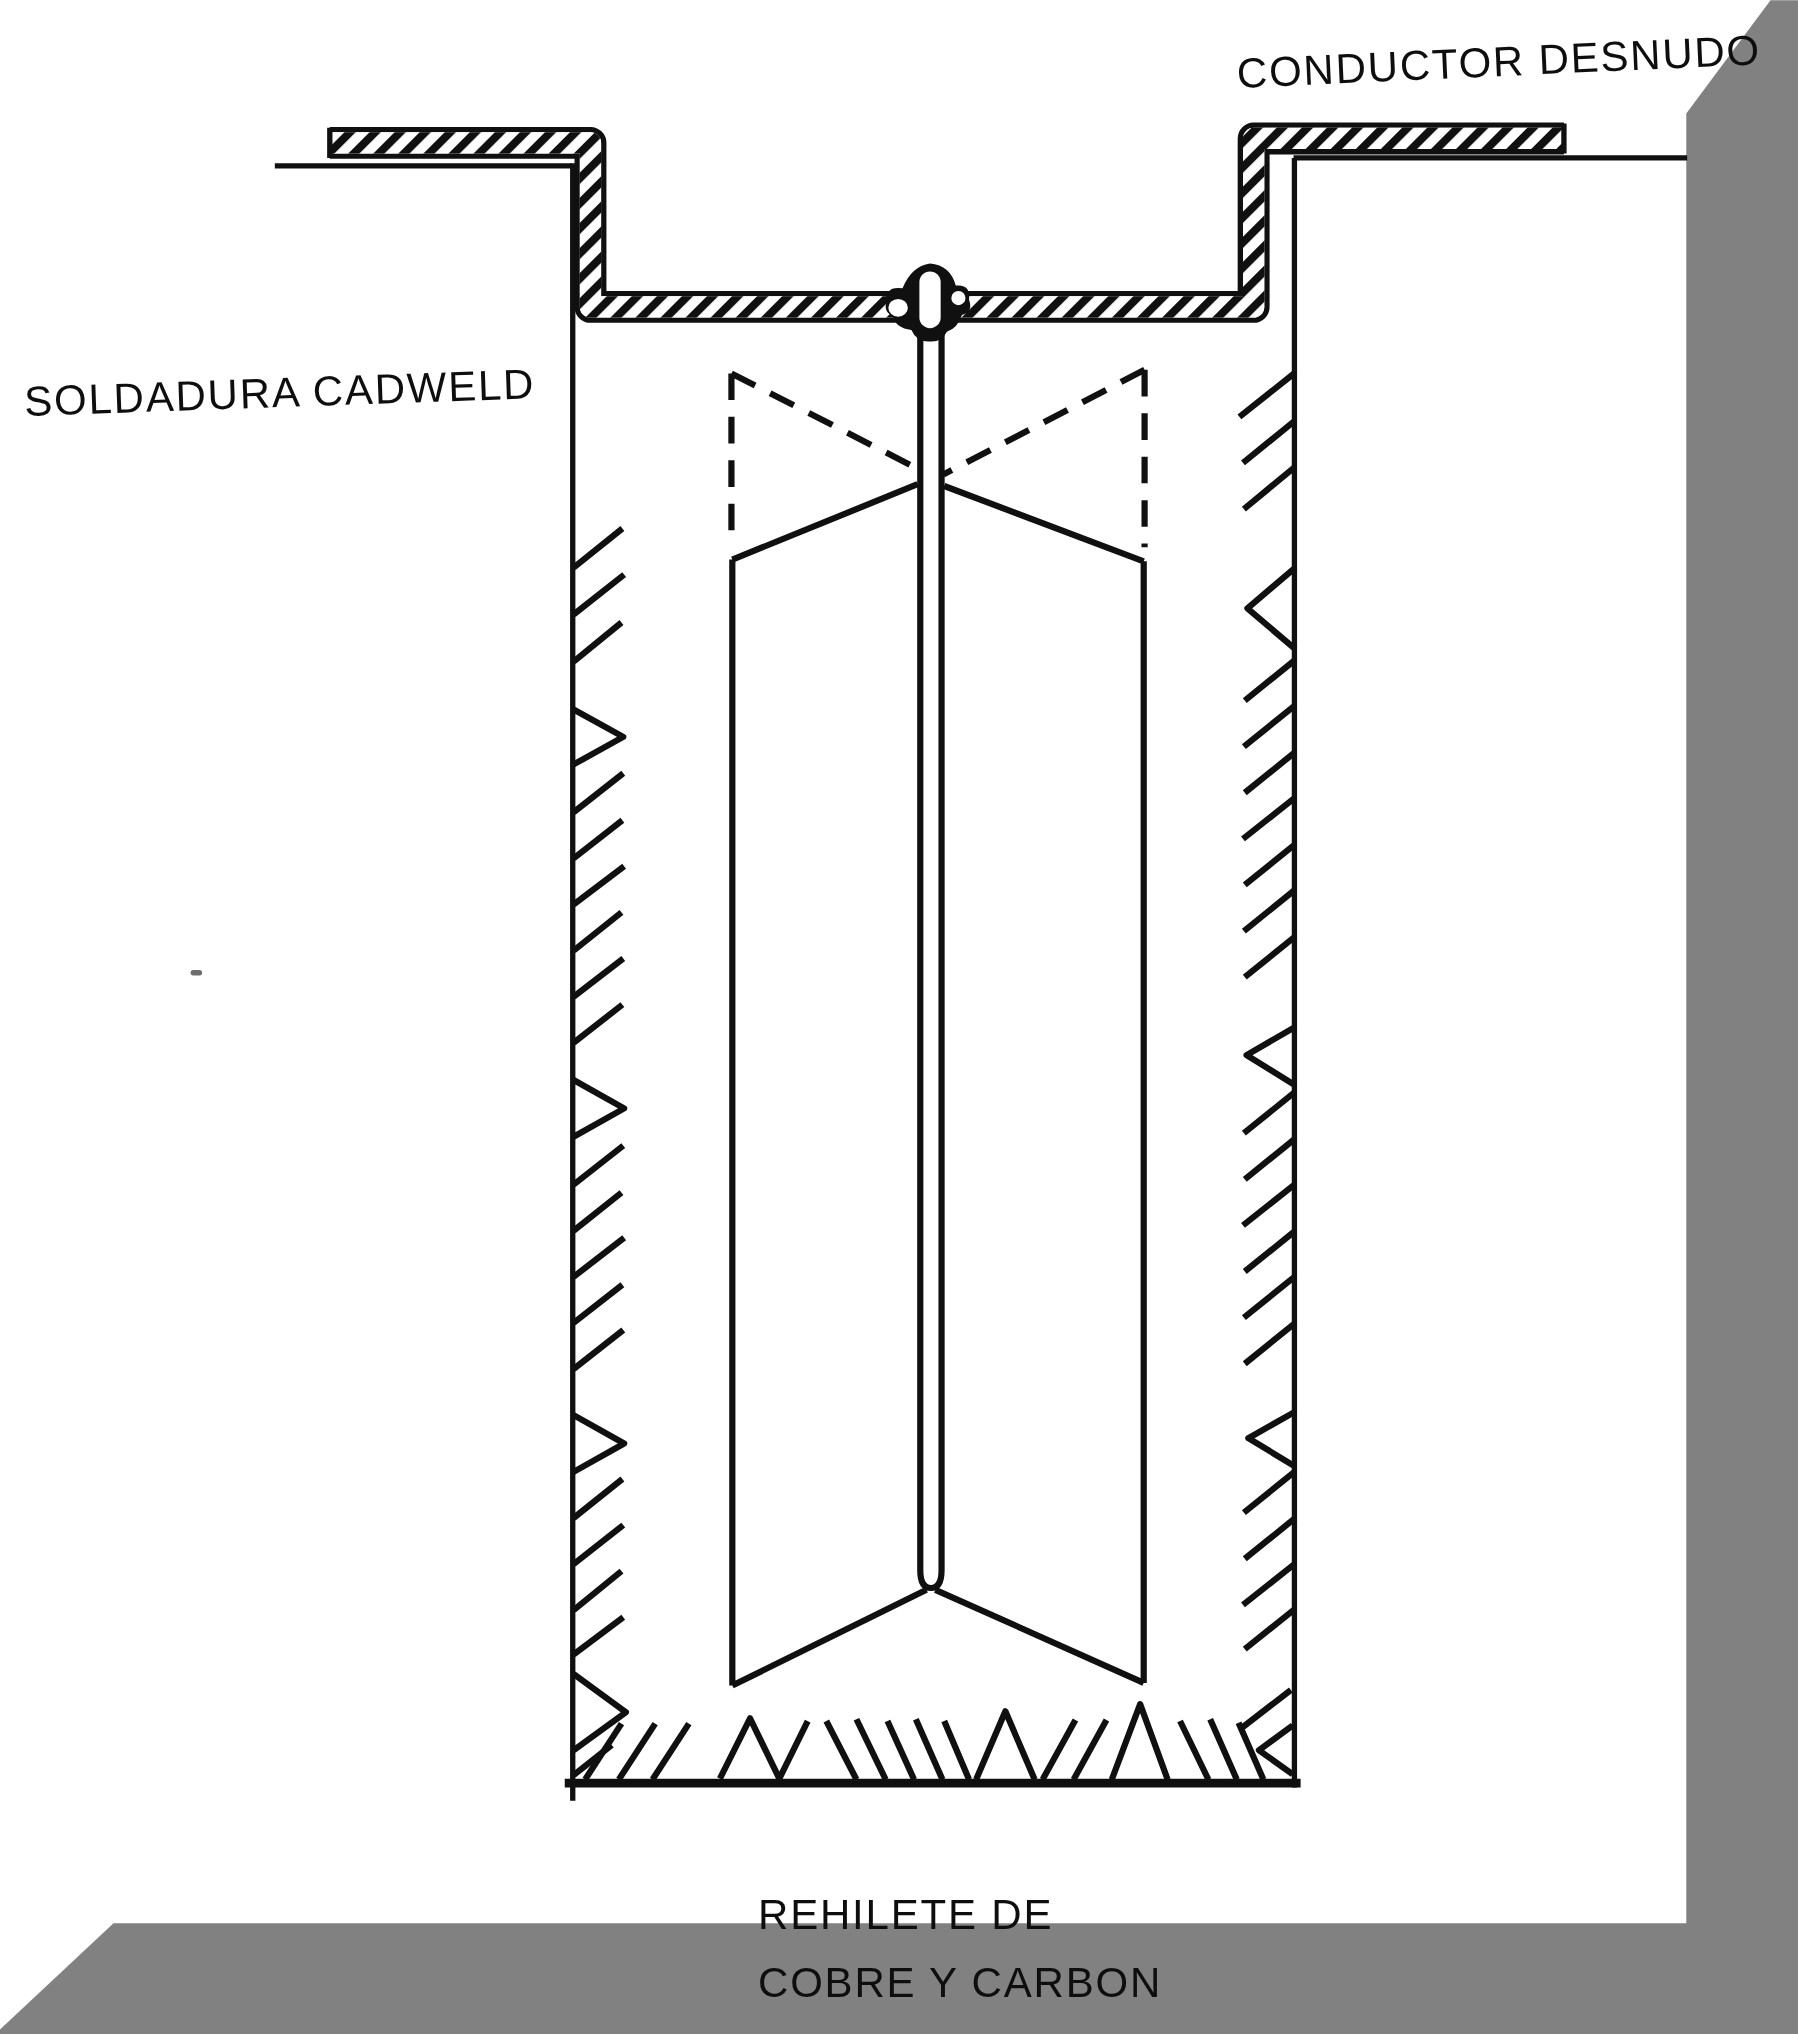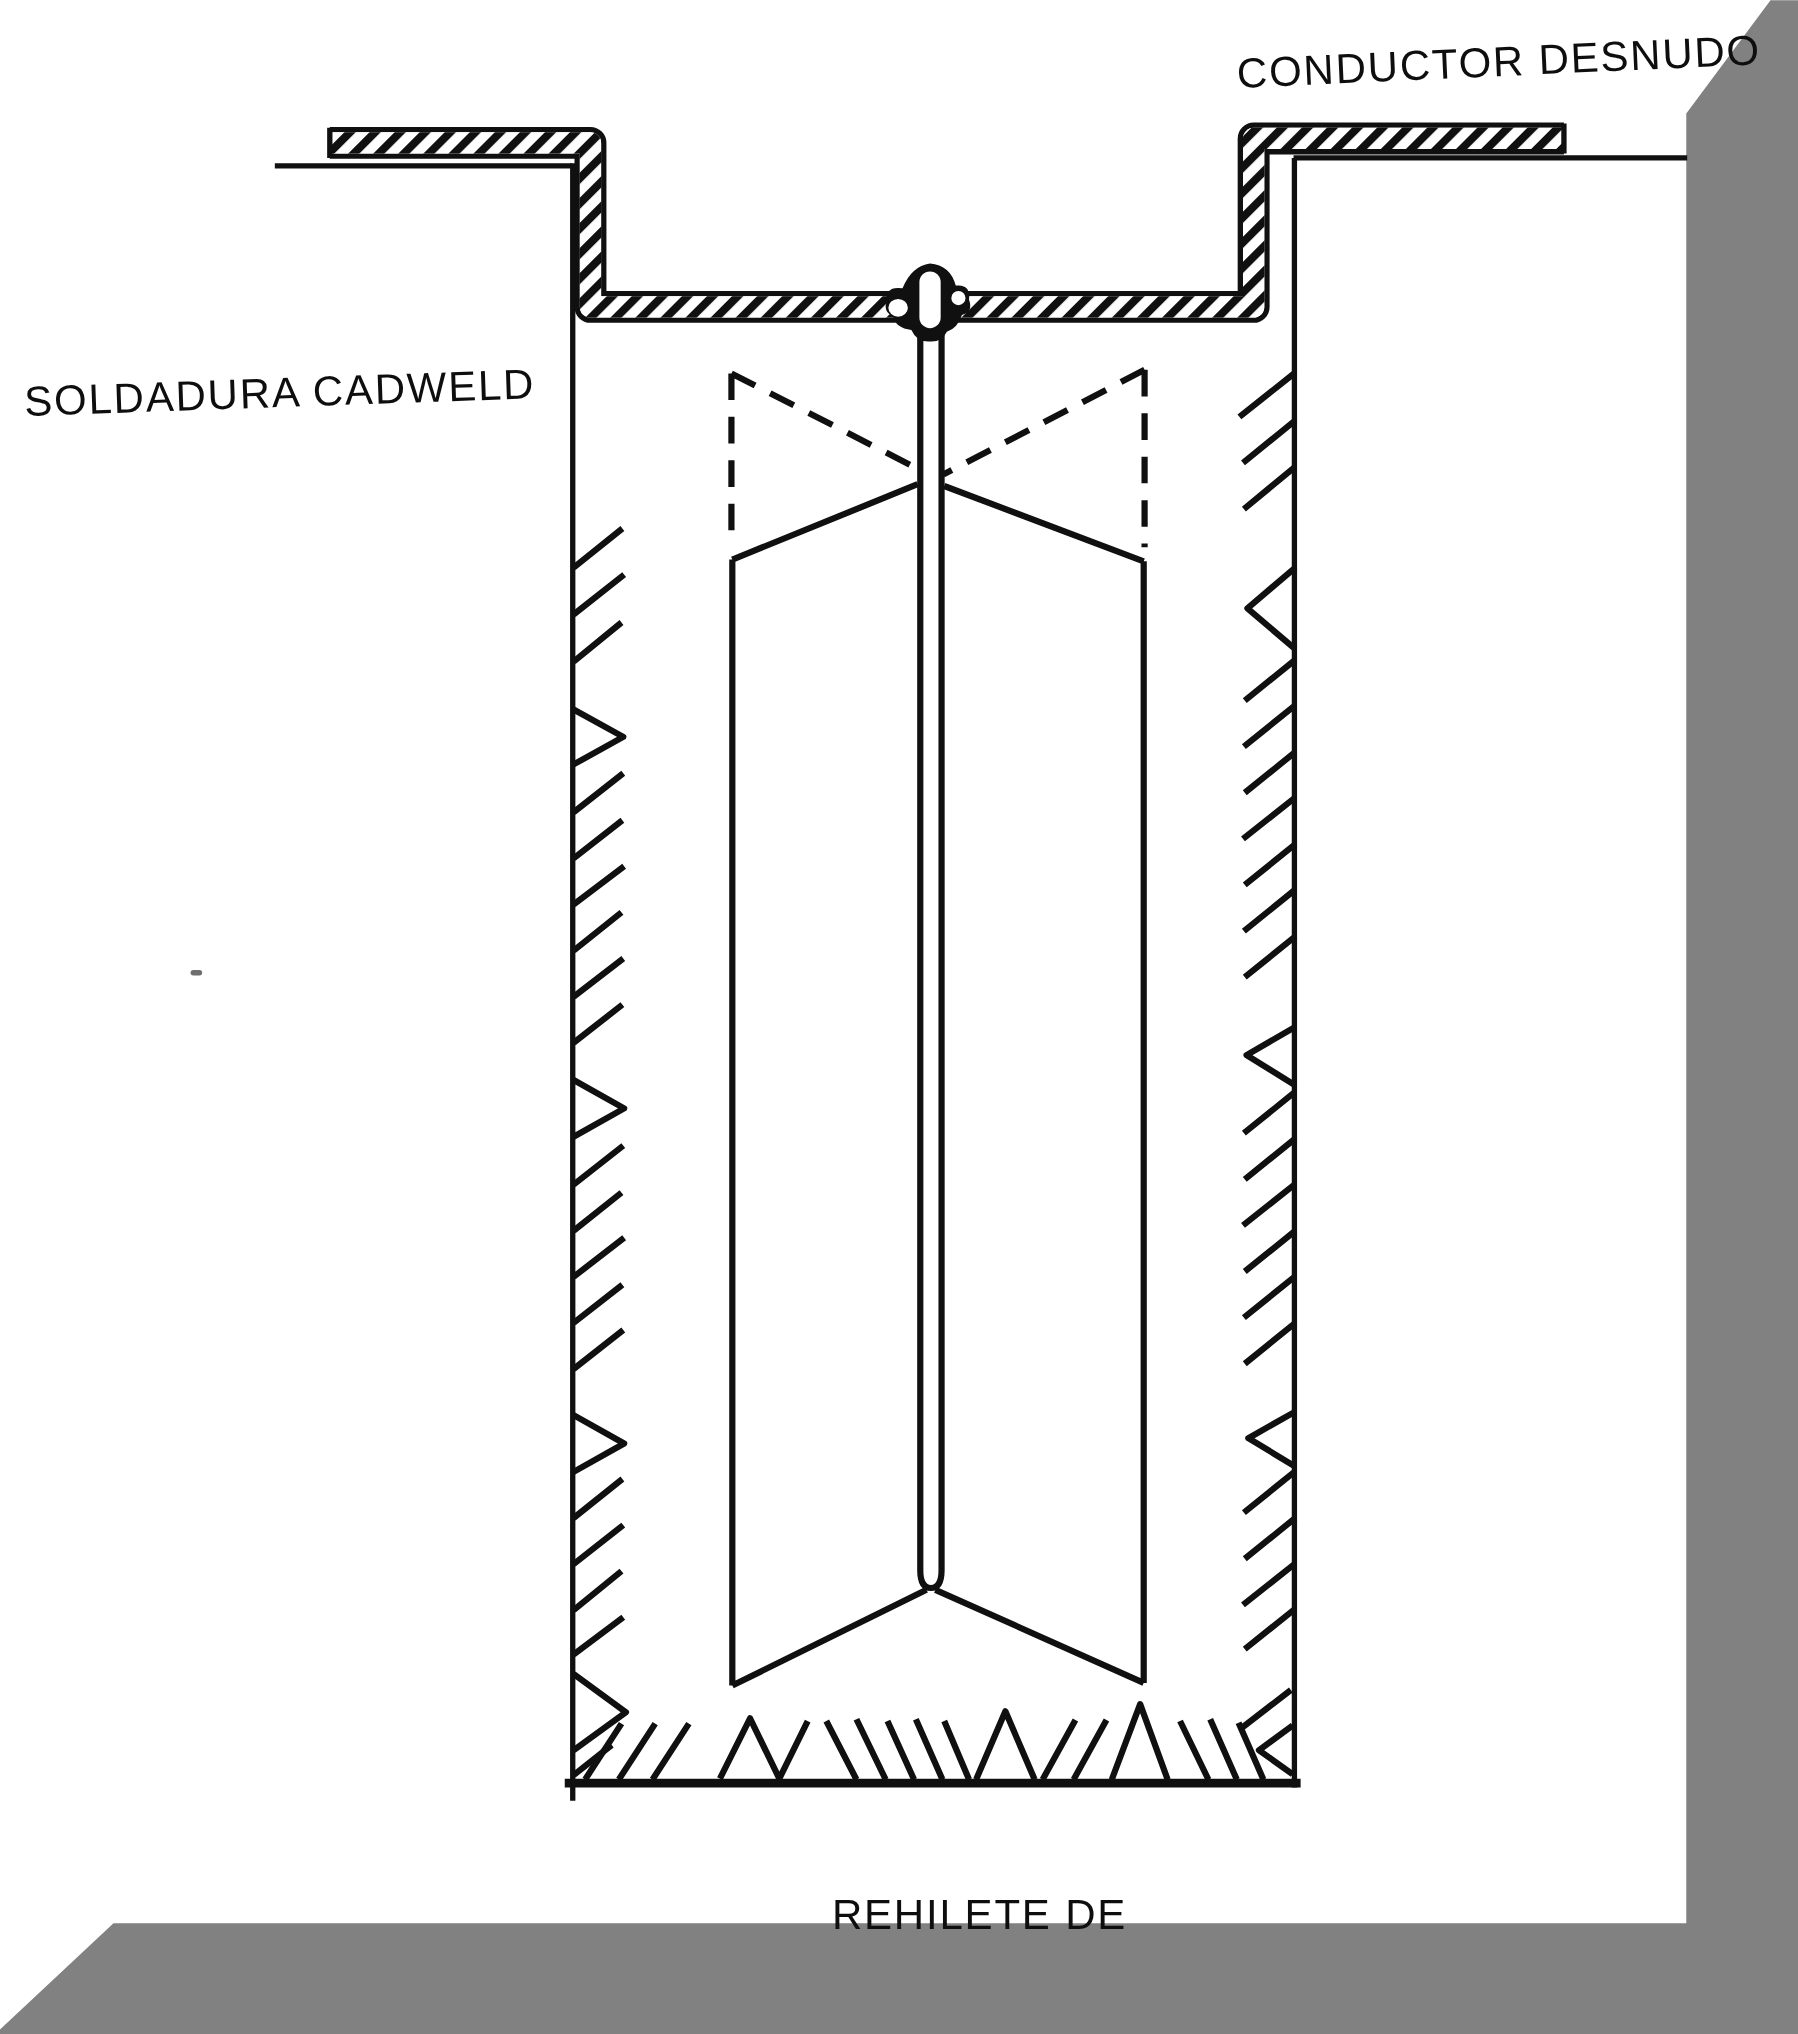--- a/index.html
+++ b/index.html
@@ -8,21 +8,21 @@
   svg{position:absolute;left:0;top:0;}
   .ink{stroke:#101010;fill:none;stroke-linecap:butt;stroke-linejoin:round;}
   .w7{stroke-width:7px;}
   .w6{stroke-width:6px;}
   .w10{stroke-width:10px;}
   .dash{stroke-dasharray:30 19;}
   .label{position:absolute;color:#0e0e0e;font-size:42px;letter-spacing:1.8px;
          white-space:nowrap;line-height:1.1;}
   .label-conductor{left:1238px;top:51px;transform:rotate(-2.6deg);transform-origin:left bottom;}
   .label-soldadura{left:25px;top:379px;transform:rotate(-2deg);transform-origin:left bottom;}
-  .label-rehilete{left:758px;top:1881px;width:443px;text-align:center;line-height:68px;letter-spacing:1.8px;}
+  .label-rehilete{left:758px;top:1881px;width:443px;text-align:left;line-height:68px;letter-spacing:1.8px;}
 </style>
 </head>
 <body>
 
 <div class="page">
 
   <svg width="1798" height="2035" viewBox="0 0 2028 2295">
     <defs>
       <pattern id="condhatch" patternUnits="userSpaceOnUse" width="20" height="20" patternTransform="rotate(45)">
         <rect width="20" height="20" fill="#ffffff"></rect>
@@ -107,16 +107,17 @@
 
     <rect x="215" y="1094" width="13" height="6" rx="3" fill="#555555" opacity="0.85"></rect>
   </svg>
 
   <div class="label label-conductor">CONDUCTOR DESNUDO</div>
 
   <div class="label label-soldadura">SOLDADURA CADWELD</div>
 
   <div class="label label-rehilete">
     <div>REHILETE DE</div>
+    <div>COBRE Y CARBON</div>
   </div>
 
 </div>
 
 
 </body></html>

